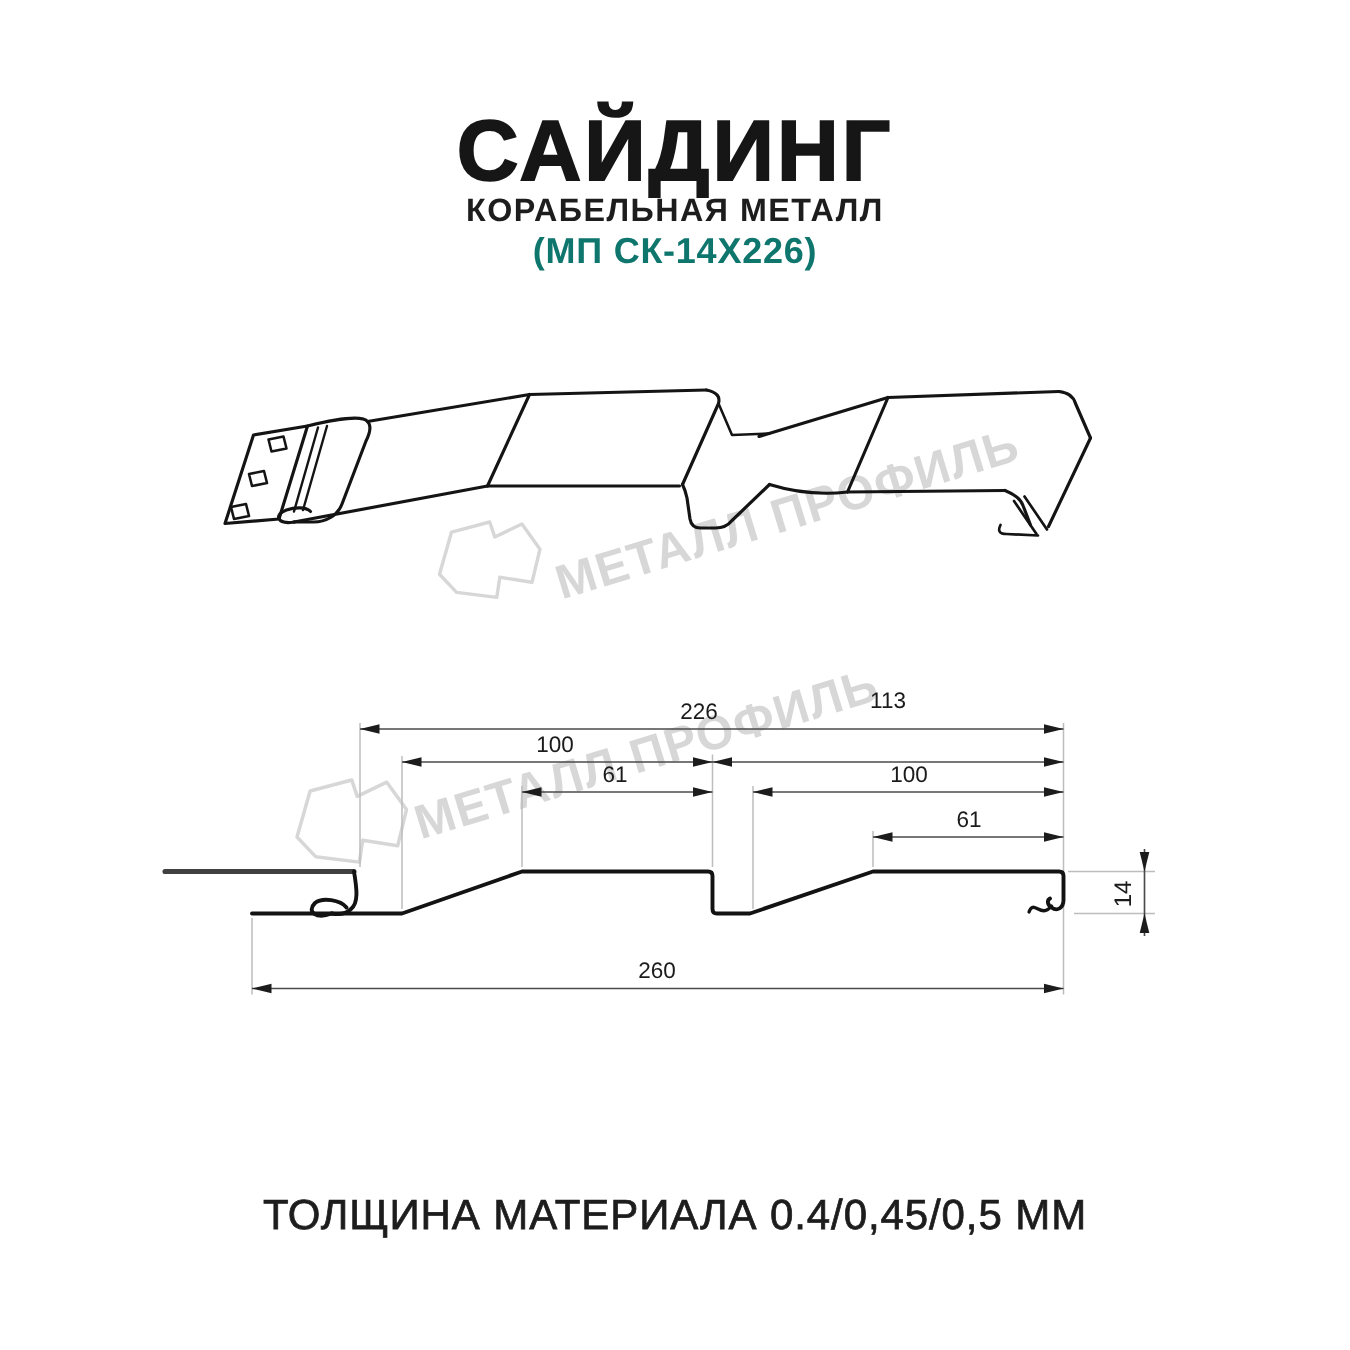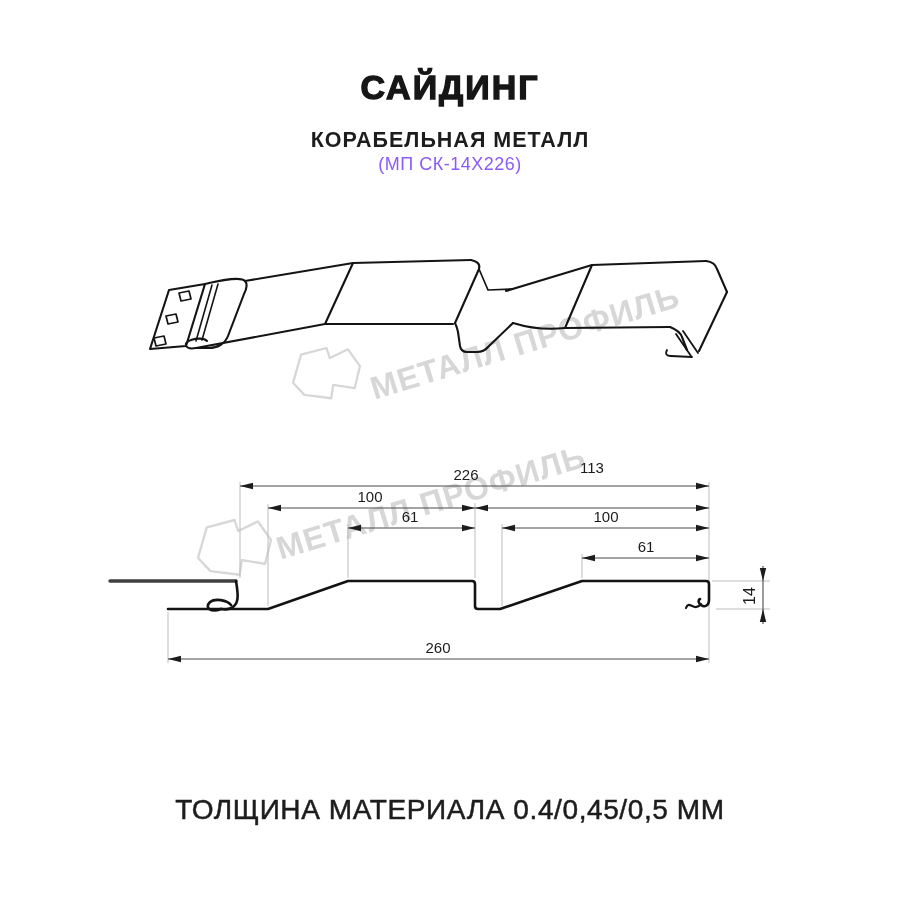--- a/index.html
+++ b/index.html
@@ -1,23 +1,23 @@
 <!DOCTYPE html>
 <html><head>
 <meta charset="utf-8">
 <style>
   html,body{margin:0;padding:0;background:#fff;}
   .page{position:relative;width:900px;height:900px;background:#fff;overflow:hidden;
         font-family:"Liberation Sans","DejaVu Sans",sans-serif;color:#1b1b1b;}
   .abs{position:absolute;white-space:nowrap;}
   .center{left:450px;transform:translateX(-50%);}
-  .title{top:68px;font-size:34px;font-weight:700;letter-spacing:2px;color:#161616;
+  .title{top:68px;font-size:57px;font-weight:700;letter-spacing:2px;color:#161616;
          -webkit-text-stroke:1.3px #161616;}
   .subtitle{top:128px;font-size:21.5px;font-weight:700;letter-spacing:1px;color:#1d1d1d;}
-  .model{top:154px;font-size:18px;font-weight:400;letter-spacing:.5px;color:#8b5cf6;}
+  .model{top:154px;font-size:24px;font-weight:700;letter-spacing:.5px;color:#0f766e;}
   .footer{top:794px;font-size:28px;font-weight:400;letter-spacing:.6px;color:#1d1d1d;
           -webkit-text-stroke:.5px #1d1d1d;}
   .wm{font-size:32px;font-weight:700;letter-spacing:1px;color:#d7d7d7;
       transform-origin:0 0;transform:rotate(-17deg);z-index:1;}
   #wm1{left:366px;top:372px;}
   #wm2{left:272px;top:532px;}
   .dim{font-size:15px;line-height:16px;color:#1b1b1b;transform:translateX(-50%);z-index:3;}
   .dim-v{font-size:16px;line-height:16px;color:#1b1b1b;z-index:3;
          transform:translate(-50%,-50%) rotate(-90deg);}
   svg.art{position:absolute;left:0;top:0;z-index:2;}

